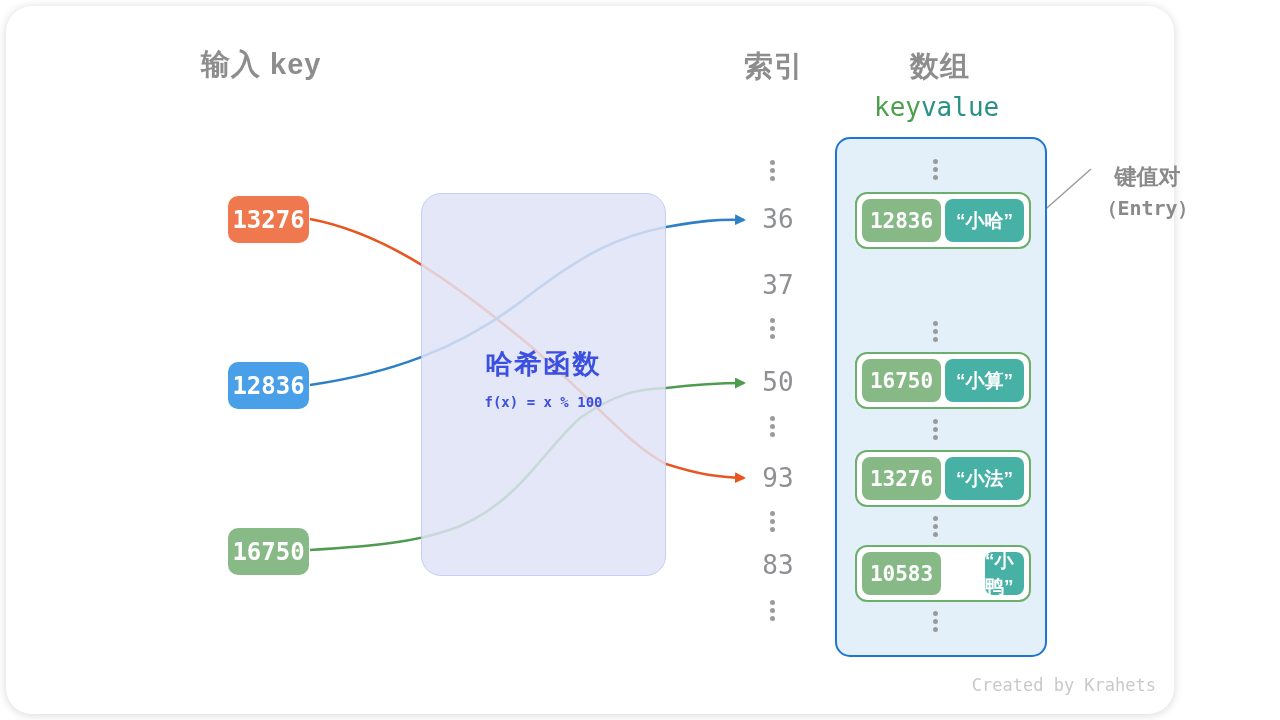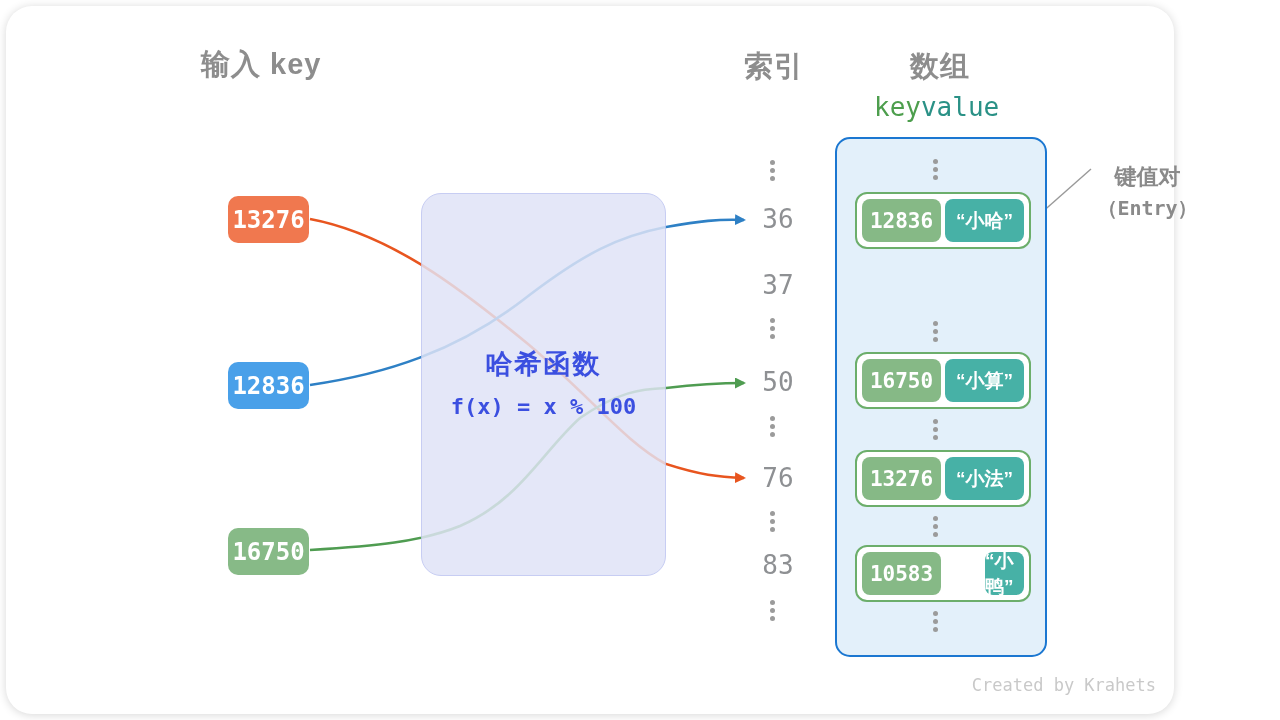--- a/index.html
+++ b/index.html
@@ -20,21 +20,21 @@
           font-size:24px;display:flex;align-items:center;justify-content:center;z-index:3;}
   .kb-orange{background:#f0784f;}
   .kb-blue{background:#49a0e9;}
   .kb-green{background:#87ba87;}
 
   
   .hashbox{left:421px;top:193px;width:245px;height:383px;background:#e4e7f8;
            border:1.5px solid #c7cdf3;border-radius:20px;box-sizing:border-box;z-index:1;}
   .hash-title{left:421px;top:346px;width:245px;text-align:center;font-size:27px;
               font-weight:700;color:#3b4fe0;letter-spacing:2px;z-index:3;}
-  .hash-formula{left:421px;top:394px;width:245px;text-align:center;font-size:22px;
+  .hash-formula{left:421px;top:394px;width:245px;text-align:center;font-size:14px;
                 font-weight:700;color:#3b4fe0;z-index:3;}
 
   
   .idx{width:56px;left:750px;text-align:center;font-size:26px;color:#8e9093;z-index:3;}
 
   
   .vdots{display:flex;flex-direction:column;align-items:center;gap:3px;z-index:3;}
   .vdots i{width:5px;height:5px;border-radius:50%;background:#9b9b9b;display:block;}
 
   
@@ -125,21 +125,21 @@
       <i></i>
       <i></i>
       <i></i>
     </div>
   <div class="abs idx mono" style="top:367px;">50</div>
   <div class="abs vdots" style="left:770px;top:416px;">
       <i></i>
       <i></i>
       <i></i>
     </div>
-  <div class="abs idx mono" style="top:463px;">76</div>
+  <div class="abs idx mono" style="top:463px;">93</div>
   <div class="abs vdots" style="left:770px;top:511px;">
       <i></i>
       <i></i>
       <i></i>
     </div>
   <div class="abs idx mono" style="top:550px;">83</div>
   <div class="abs vdots" style="left:770px;top:600px;">
       <i></i>
       <i></i>
       <i></i>

